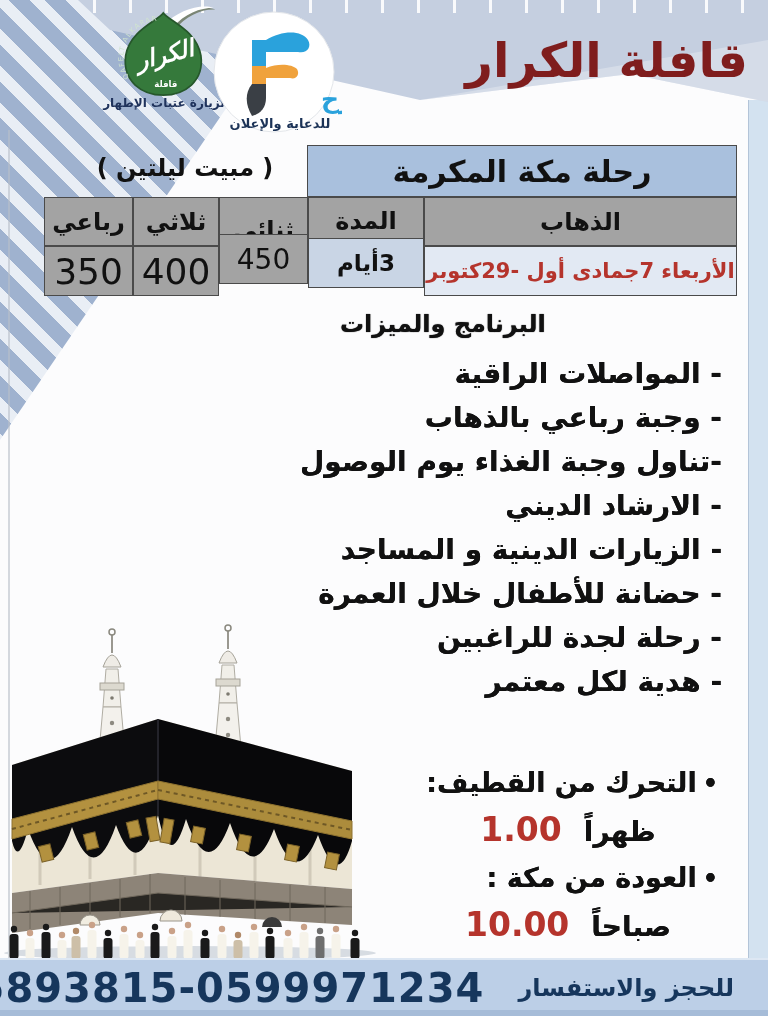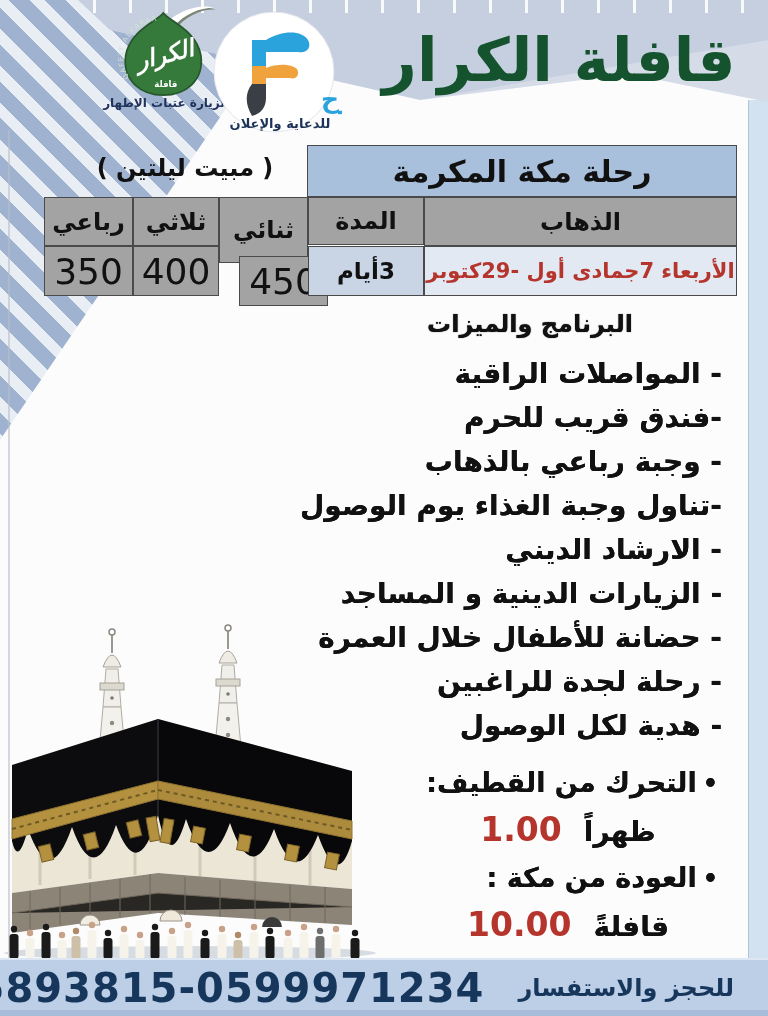--- a/index.html
+++ b/index.html
@@ -27,22 +27,22 @@
     clip-path:polygon(420px 100px,768px 40px,768px 102px,630px 74px);
     z-index:3;
   }
   .fringe{
     position:absolute;left:60px;top:0;width:708px;height:13px;
     background:repeating-linear-gradient(90deg,rgba(255,255,255,0) 0 33px,rgba(255,255,255,.9) 33px 36px);
     z-index:4;
   }
   .main-title{
     position:absolute;left:370px;top:24px;width:378px;height:72px;
-    font-size:60px;line-height:72px;font-weight:bold;color:#14532d;
-    text-align:center;direction:rtl;z-index:5;letter-spacing:-1px;
+    font-size:48px;line-height:72px;font-weight:bold;color:#7f1d1d;
+    text-align:right;direction:rtl;z-index:5;letter-spacing:-1px;
   }
   .karrar-logo{position:absolute;left:106px;top:6px;z-index:6;}
   .karrar-tagline{
     position:absolute;left:96px;top:96px;width:136px;z-index:6;
     font-size:12px;font-weight:bold;color:#20335c;text-align:center;direction:rtl;
   }
   .farah-logo{position:absolute;left:208px;top:8px;z-index:7;}
   
   .cell{
     position:absolute;box-sizing:border-box;border:1px solid #4a4a4a;
@@ -55,27 +55,27 @@
     position:absolute;left:60px;top:146px;width:250px;height:44px;z-index:8;
     font-size:24px;font-weight:bold;text-align:center;direction:rtl;line-height:44px;
   }
   .h-quad  {left:44px; top:197px;width:89px; height:49px;font-size:24px;font-weight:bold;}
   .h-triple{left:133px;top:197px;width:86px; height:49px;font-size:24px;font-weight:bold;}
   .h-double{left:219px;top:197px;width:89px; height:66px;font-size:24px;font-weight:bold;}
   .h-dur   {left:308px;top:197px;width:116px;height:48px;font-size:24px;font-weight:bold;}
   .h-dep   {left:424px;top:197px;width:313px;height:49px;font-size:24px;font-weight:bold;}
   .v-quad  {left:44px; top:246px;width:89px; height:50px;font-size:36px;}
   .v-triple{left:133px;top:246px;width:86px; height:50px;font-size:36px;}
-  .v-double{left:219px;top:256px;width:89px; height:50px;font-size:36px;margin-left:20px;}
-  .v-dur   {left:308px;top:246px;width:116px;height:50px;font-size:23px;font-weight:bold;background:#c9d5e5;}
+  .v-double{left:219px;top:234px;width:89px; height:50px;font-size:28px;}
+  .v-dur   {left:308px;top:238px;width:116px;height:50px;font-size:23px;font-weight:bold;background:#c9d5e5;}
   .v-dep   {left:424px;top:246px;width:313px;height:50px;font-size:21px;font-weight:bold;background:#e2e9f3;color:#b5342c;}
   
   .features-title{
     position:absolute;left:340px;top:310px;width:380px;z-index:8;
-    font-size:24px;font-weight:bold;text-align:center;direction:rtl;
+    font-size:24px;font-weight:bold;text-align:left;direction:rtl;
     text-shadow:0 0 1px #111;
   }
   .features{
     position:absolute;right:46px;top:352px;width:480px;z-index:8;
     direction:rtl;text-align:right;font-size:28px;font-weight:bold;line-height:44px;
     text-shadow:0 0 .6px #111;
   }
   
   .schedule{position:absolute;right:50px;top:760px;width:330px;z-index:8;direction:rtl;}
   .sch-label{
@@ -159,43 +159,42 @@
 
   <div class="cell v-quad">350</div>
   <div class="cell v-triple">400</div>
   <div class="cell v-double">450</div>
   <div class="cell v-dur">3أيام</div>
   <div class="cell v-dep">الأربعاء 7جمادى أول -29كتوبر</div>
 
   <div class="features-title">البرنامج والميزات</div>
   <div class="features">
     <div>- المواصلات الراقية</div>
-    <div>-فندق قريب للحرم</div>
     <div>- وجبة رباعي بالذهاب</div>
     <div>-تناول وجبة الغذاء يوم الوصول</div>
     <div>- الارشاد الديني</div>
     <div>- الزيارات الدينية و المساجد</div>
     <div>- حضانة للأطفال خلال العمرة</div>
     <div>- رحلة لجدة للراغبين</div>
-    <div>- هدية لكل الوصول</div>
+    <div>- هدية لكل معتمر</div>
   </div>
 
   <div class="schedule">
     <div class="sch-label">
       <span class="bullet">•</span><span>التحرك من القطيف:</span>
     </div>
     <div class="sch-time-row">
       <span class="sch-period">ظهراً</span>
       <span class="sch-time">1.00</span>
     </div>
     <div class="sch-label">
       <span class="bullet">•</span><span>العودة من مكة :</span>
     </div>
     <div class="sch-time-row">
-      <span class="sch-period">قافلةً</span>
+      <span class="sch-period">صباحاً</span>
       <span class="sch-time">10.00</span>
     </div>
   </div>
 
   <svg class="kaaba" width="376" height="337" viewBox="0 0 376 337">
 
     <g>
       <line x1="112" y1="12" x2="112" y2="30" stroke="#9a9890" stroke-width="2"></line>
       <circle cx="112" cy="9" r="3" fill="none" stroke="#8a887e" stroke-width="1.5"></circle>
       <path d="M103,44 Q112,20 121,44 Z" fill="#efece6" stroke="#a5a298" stroke-width="1"></path>

